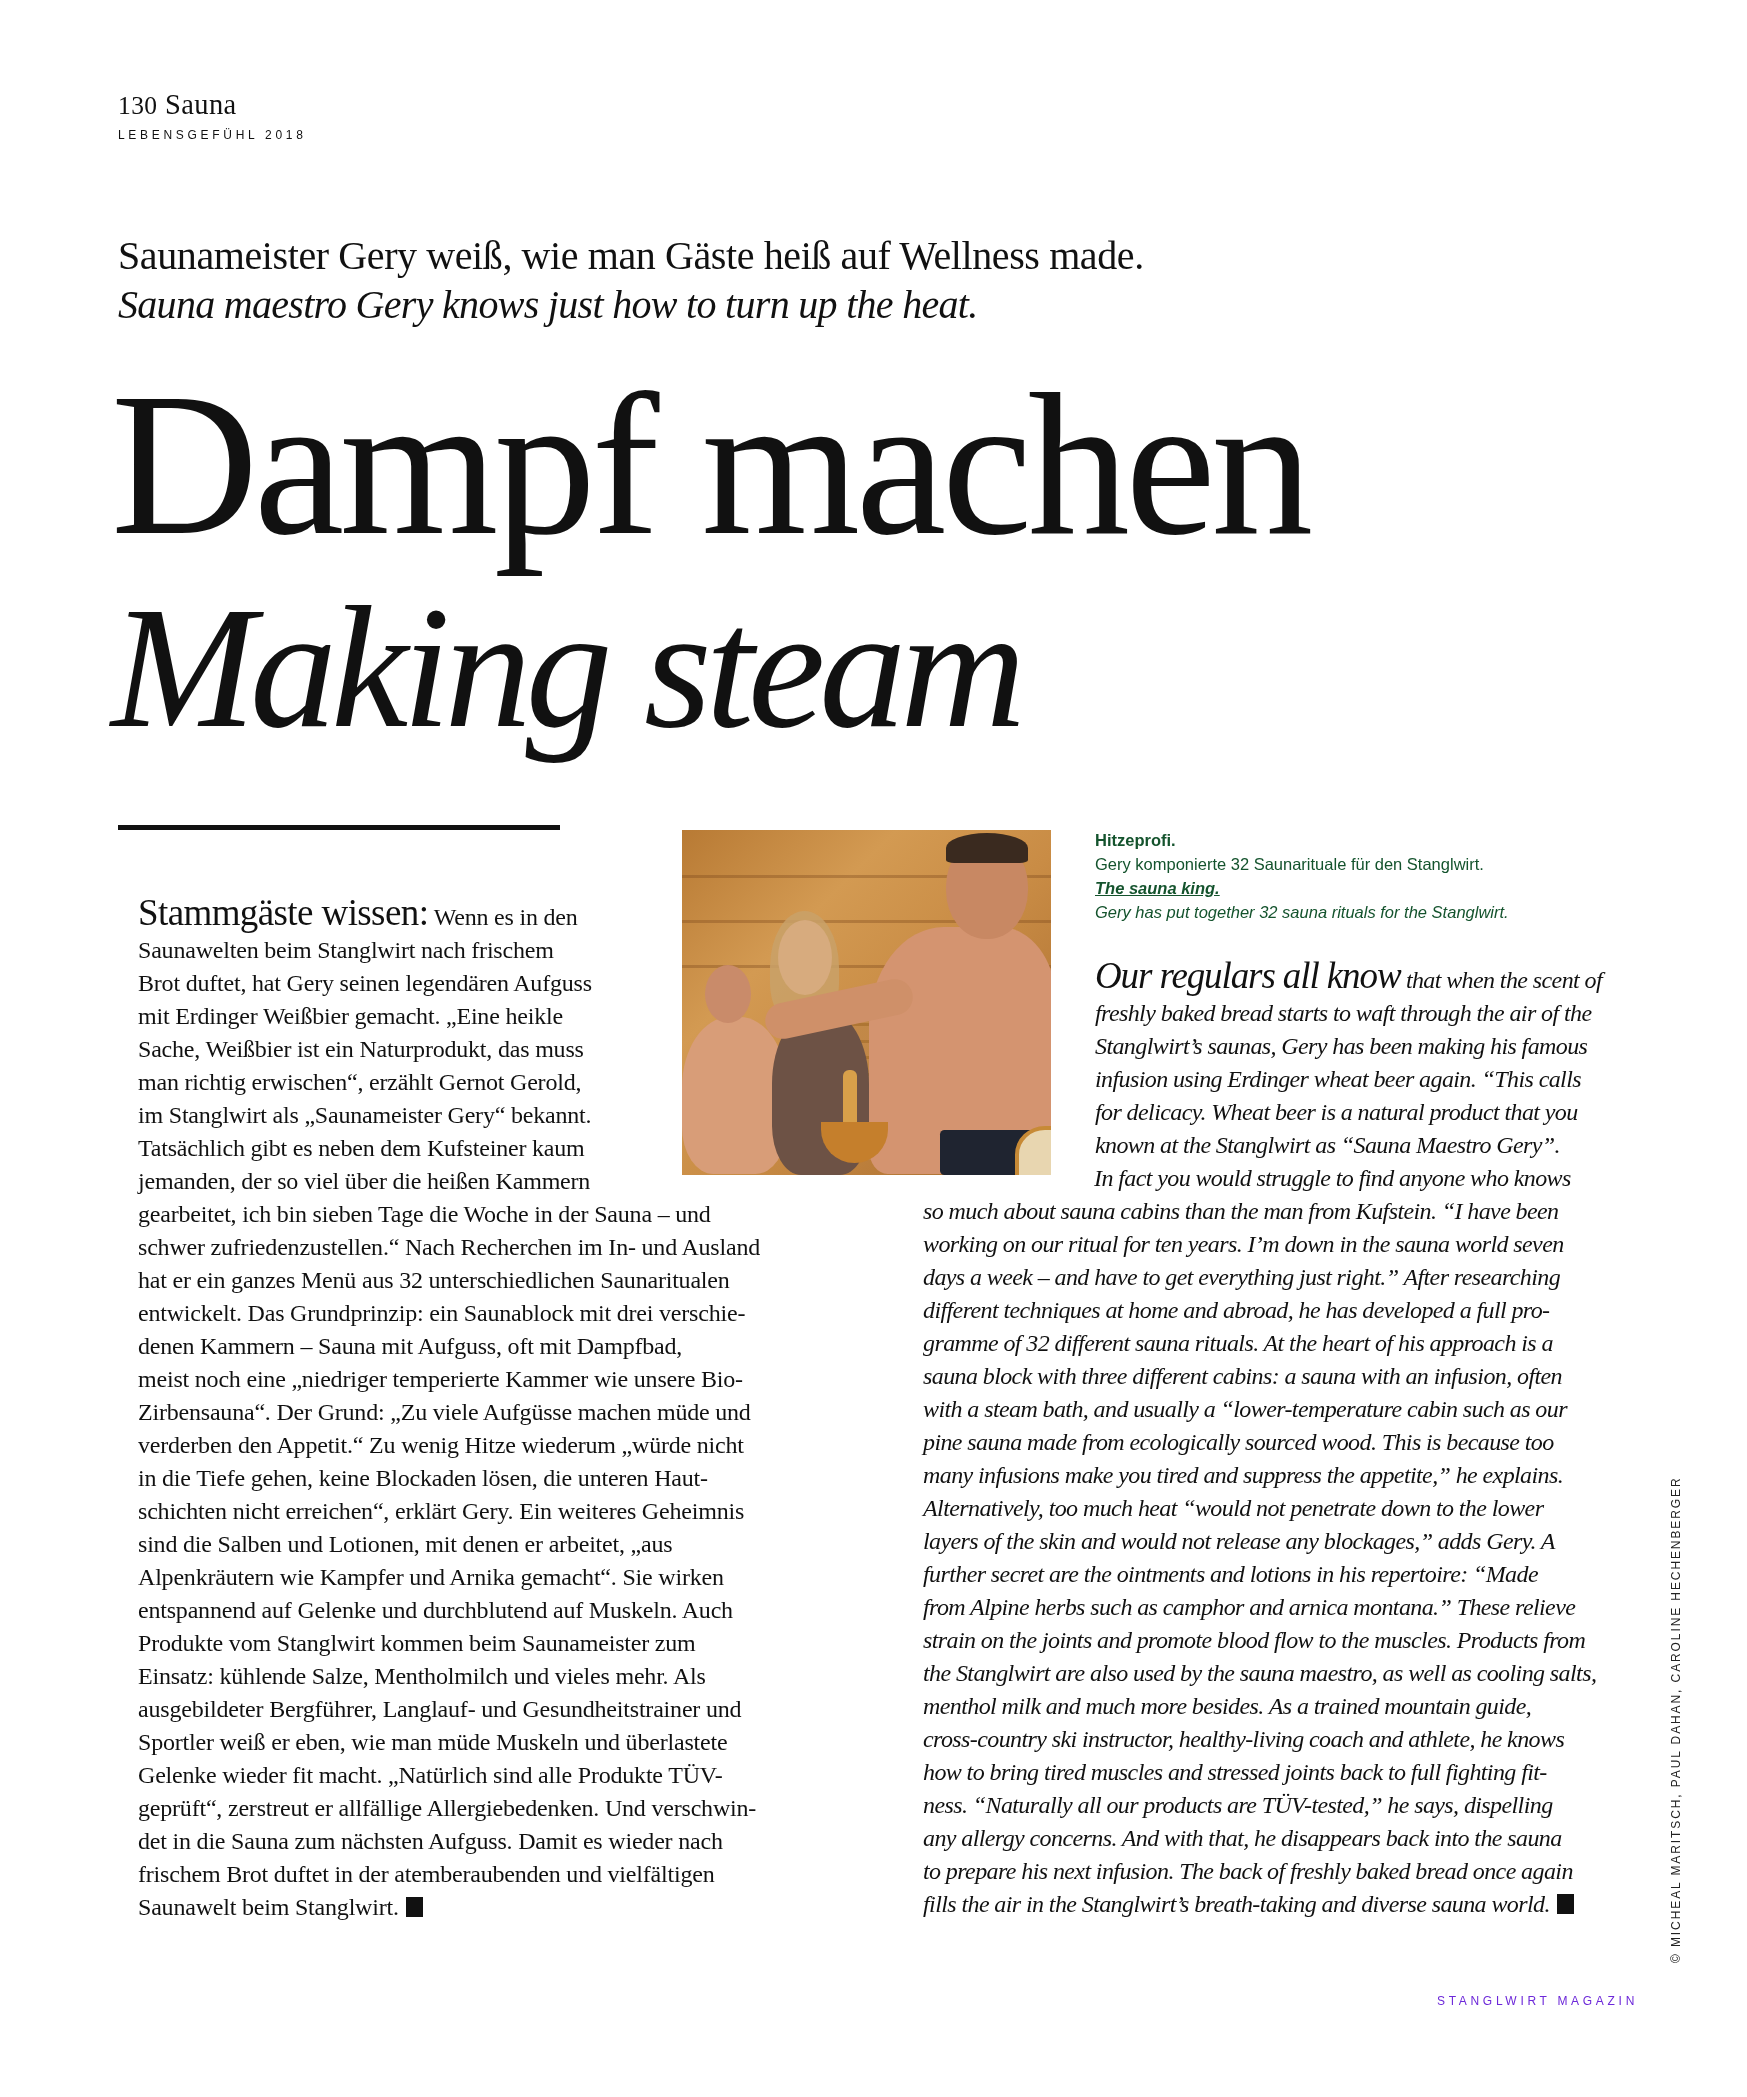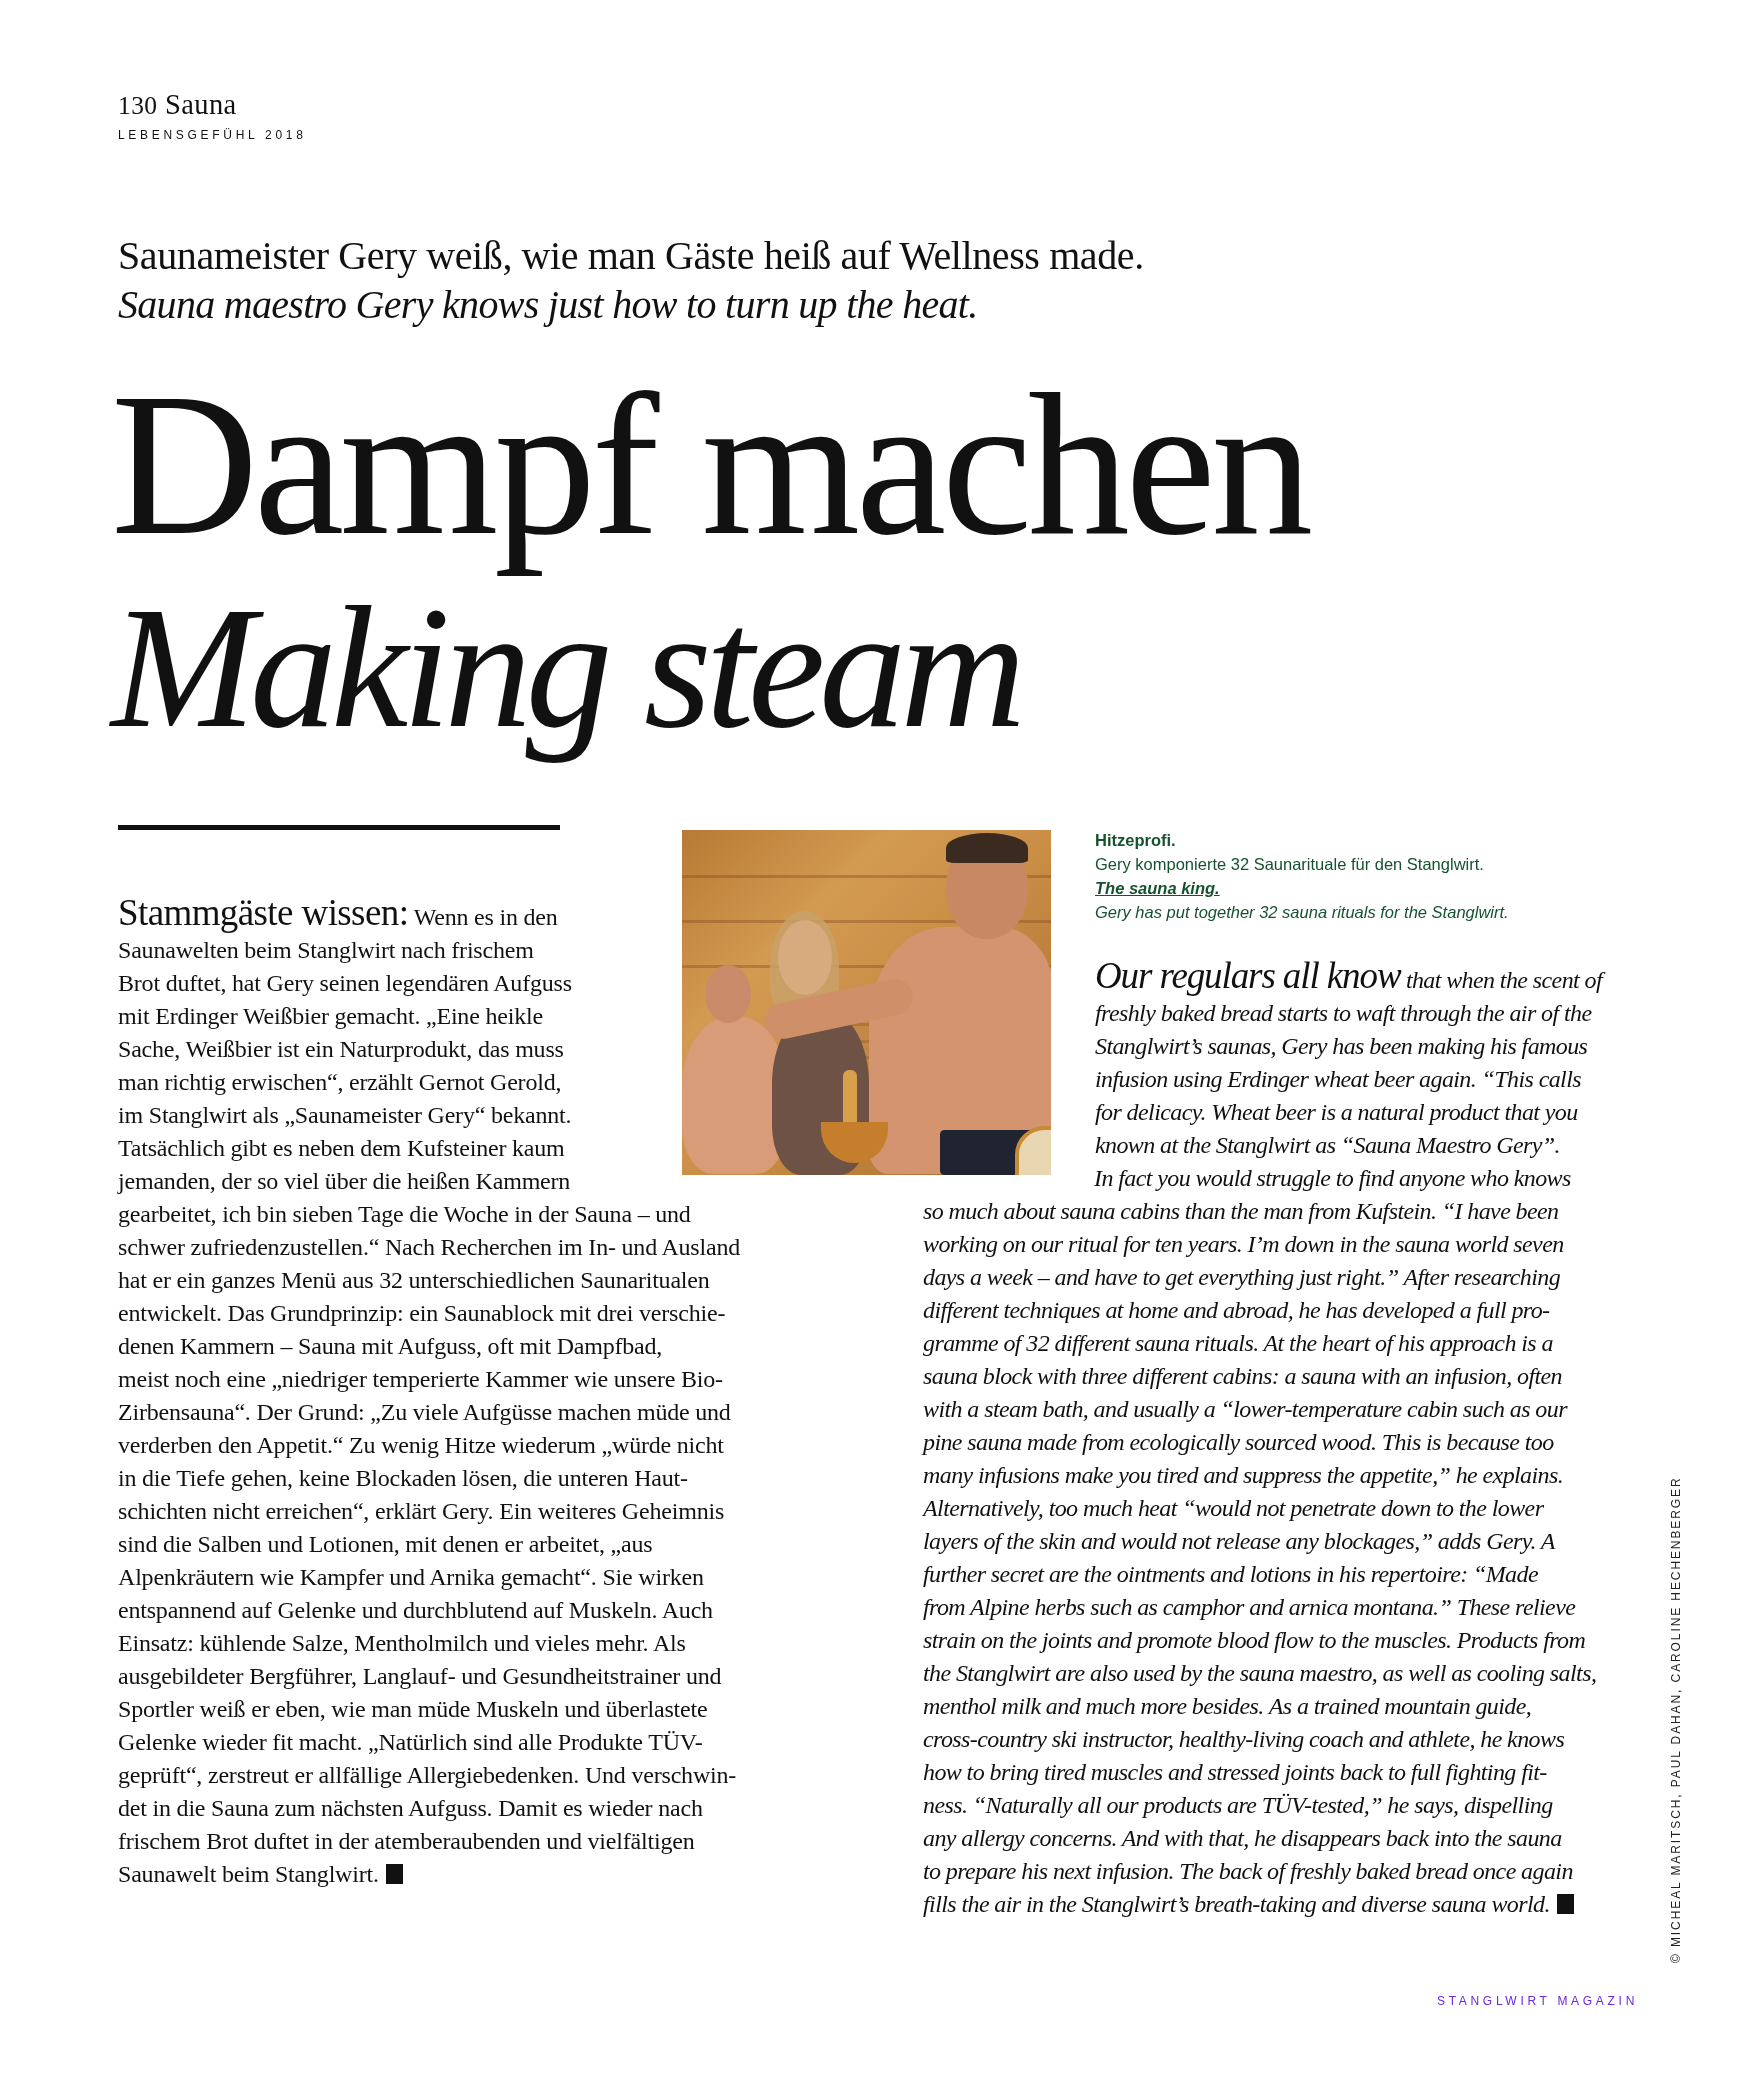--- a/index.html
+++ b/index.html
@@ -39,21 +39,21 @@
   .photo .ladle-handle { left: 161px; top: 240px; width: 13.5px; height: 75px; background: #d8a04a; border-radius: 6px; }
   .photo .ladle-bowl { left: 139px; top: 292px; width: 67px; height: 41px; background: #c57f2c; border-radius: 0 0 34px 34px; }
   .photo .bucket { left: 333px; top: 296px; width: 52px; height: 49px; background: #e8d6b0; border-radius: 50% 0 0 0; border: 4.5px solid #c78a36; }
 
   .caption { position: absolute; left: 1095px; top: 828px; width: 569px; font-family: "Liberation Sans", "DejaVu Sans", sans-serif; font-size: 16.5px; line-height: 24px; color: #14532d; }
   .caption .bold { font-weight: bold; }
   .caption .bolditalic { font-weight: bold; font-style: italic; text-decoration: underline; }
   .caption .italic { font-style: italic; }
 
   .body-de { position: absolute; left: 118px; top: 896px; font-size: 24px; line-height: 33px; letter-spacing: -0.2px; }
-  .body-de .line { white-space: nowrap; display: block; }
+  .body-de .line { white-space: nowrap; display: block; margin-left: 20px; }
   .lead-de { font-size: 37px; letter-spacing: -0.6px; }
 
   .body-en { position: absolute; left: 923px; top: 959px; width: 749px; font-size: 24px; line-height: 33px; font-style: italic; letter-spacing: -0.6px; }
   .body-en .line { white-space: nowrap; display: block; }
   .lead-en { font-size: 37px; letter-spacing: -1.1px; }
 
   .end-mark { display: inline-block; width: 16.5px; height: 19.5px; background: #111; vertical-align: -1.5px; margin-left: 7.5px; }
 
   .photo-credit { position: absolute; left: 1669px; top: 1963px; transform-origin: 0 0; transform: rotate(-90deg);
     font-family: "Liberation Sans", "DejaVu Sans", sans-serif; font-size: 12px; letter-spacing: 1.9px; white-space: nowrap; color: #222; width: 509px; }
@@ -125,20 +125,21 @@
   <span class="line">entwickelt. Das Grundprinzip: ein Saunablock mit drei verschie-</span>
   <span class="line">denen Kammern – Sauna mit Aufguss, oft mit Dampfbad,</span>
   <span class="line">meist noch eine „niedriger temperierte Kammer wie unsere Bio-</span>
   <span class="line">Zirbensauna“. Der Grund: „Zu viele Aufgüsse machen müde und</span>
   <span class="line">verderben den Appetit.“ Zu wenig Hitze wiederum „würde nicht</span>
   <span class="line">in die Tiefe gehen, keine Blockaden lösen, die unteren Haut-</span>
   <span class="line">schichten nicht erreichen“, erklärt Gery. Ein weiteres Geheimnis</span>
   <span class="line">sind die Salben und Lotionen, mit denen er arbeitet, „aus</span>
   <span class="line">Alpenkräutern wie Kampfer und Arnika gemacht“. Sie wirken</span>
   <span class="line">entspannend auf Gelenke und durchblutend auf Muskeln. Auch</span>
+  <span class="line">Produkte vom Stanglwirt kommen beim Saunameister zum</span>
   <span class="line">Einsatz: kühlende Salze, Mentholmilch und vieles mehr. Als</span>
   <span class="line">ausgebildeter Bergführer, Langlauf- und Gesundheitstrainer und</span>
   <span class="line">Sportler weiß er eben, wie man müde Muskeln und überlastete</span>
   <span class="line">Gelenke wieder fit macht. „Natürlich sind alle Produkte TÜV-</span>
   <span class="line">geprüft“, zerstreut er allfällige Allergiebedenken. Und verschwin-</span>
   <span class="line">det in die Sauna zum nächsten Aufguss. Damit es wieder nach</span>
   <span class="line">frischem Brot duftet in der atemberaubenden und vielfältigen</span>
   <span class="line"><span>Saunawelt beim Stanglwirt.</span><span class="end-mark"></span></span>
 </div>
 

